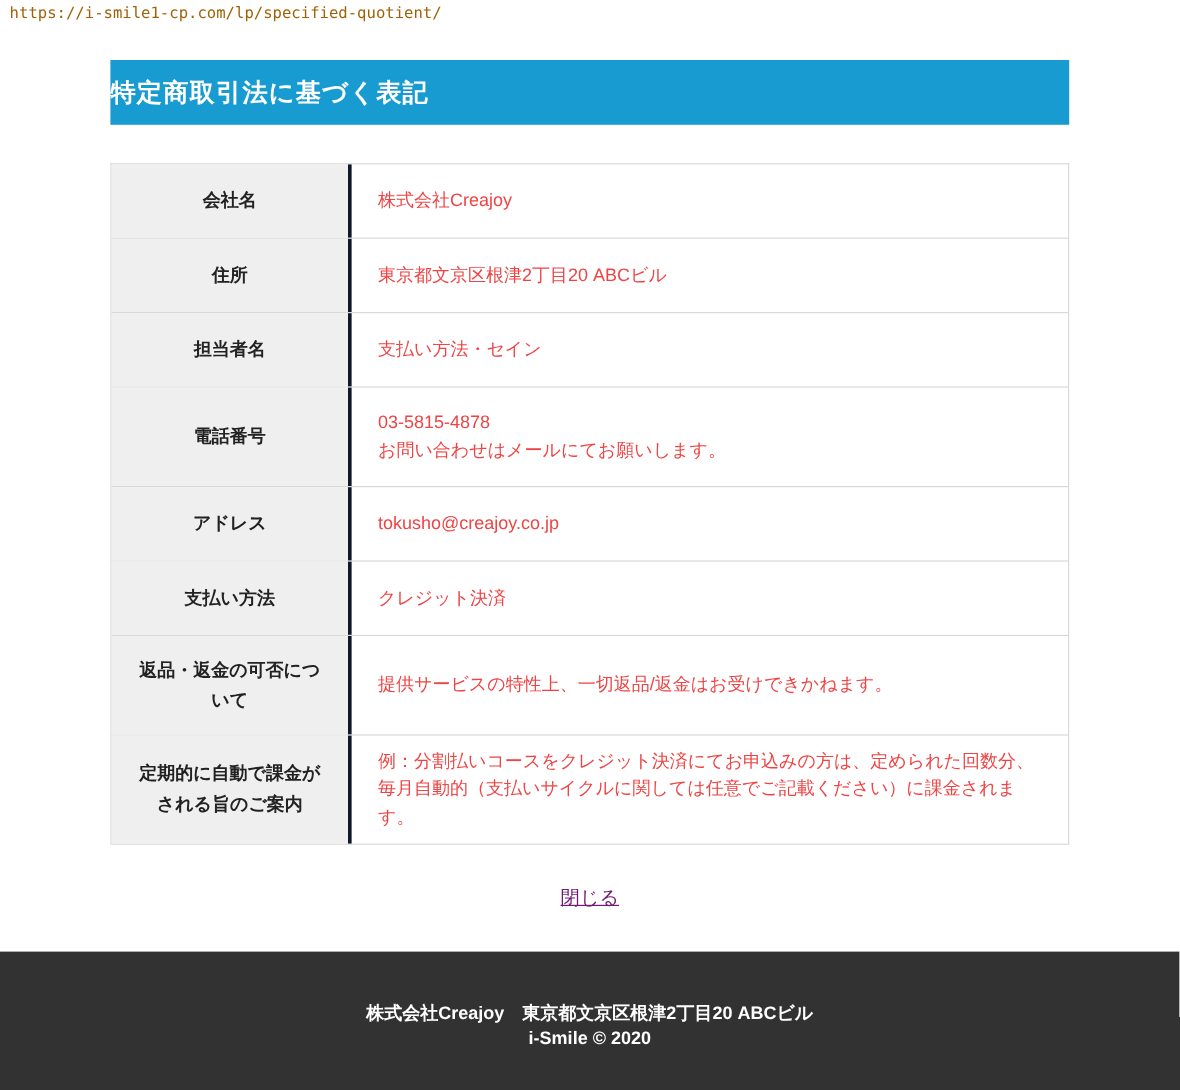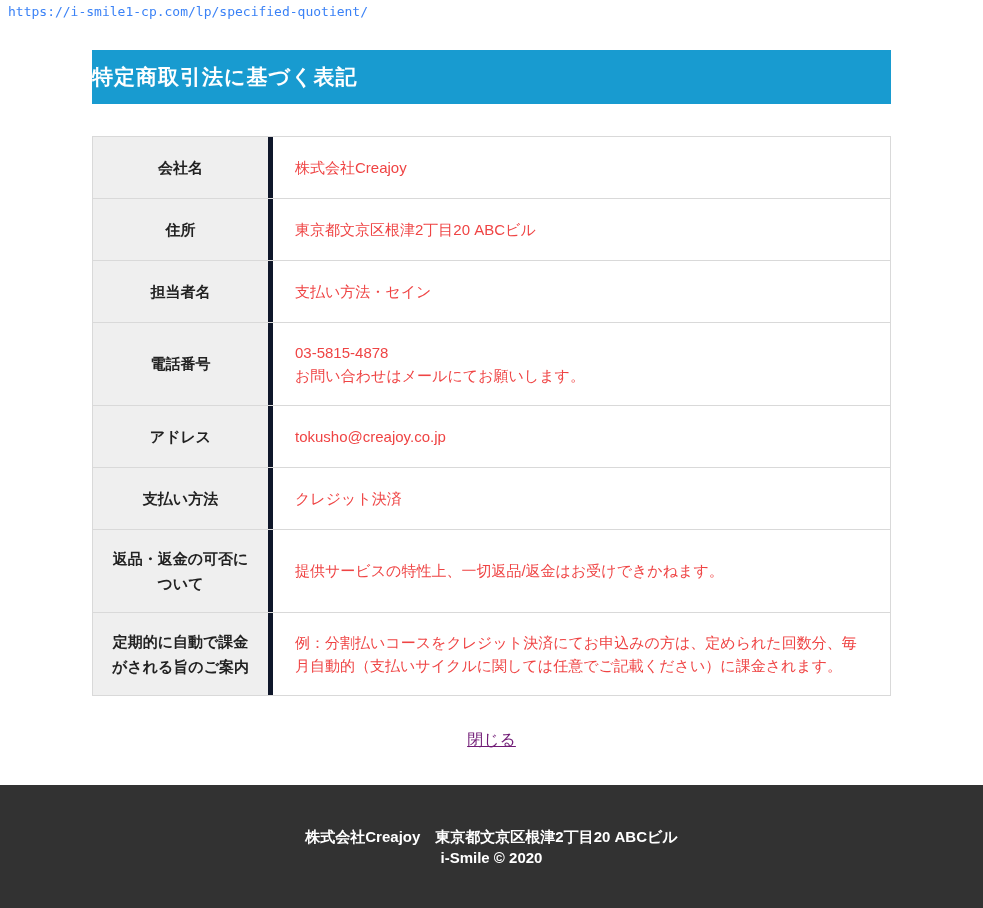--- a/index.html
+++ b/index.html
@@ -16,21 +16,21 @@
     width: 983px;
     min-height: 908px;
     display: flex;
     flex-direction: column;
   }
   .url-bar {
     padding: 4px 0 0 8px;
     font-family: "DejaVu Sans Mono", "Liberation Mono", monospace;
     font-size: 13px;
     line-height: 16px;
-    color: #3b82f6;
+    color: #a16207;
   }
   .content {
     width: 799px;
     margin: 0 auto;
   }
   .banner {
     margin-top: 30px;
     height: 54px;
     background: #189BD0;
     display: flex;
@@ -49,23 +49,23 @@
     border: 1px solid #d9d9d9;
     border-bottom: none;
   }
   .row {
     display: flex;
     border-bottom: 1px solid #d9d9d9;
     min-height: 62px;
   }
   .row.tall { min-height: 83px; }
   .cell-label {
-    width: 180px;
+    width: 200px;
     background: #efefef;
-    border-right: 5px solid #0f172a;
+    border-right: 3px solid #0f172a;
     display: flex;
     align-items: center;
     justify-content: center;
     text-align: center;
     font-size: 15px;
     font-weight: 700;
     color: #222222;
     line-height: 1.7;
     padding: 8px 17px;
   }

